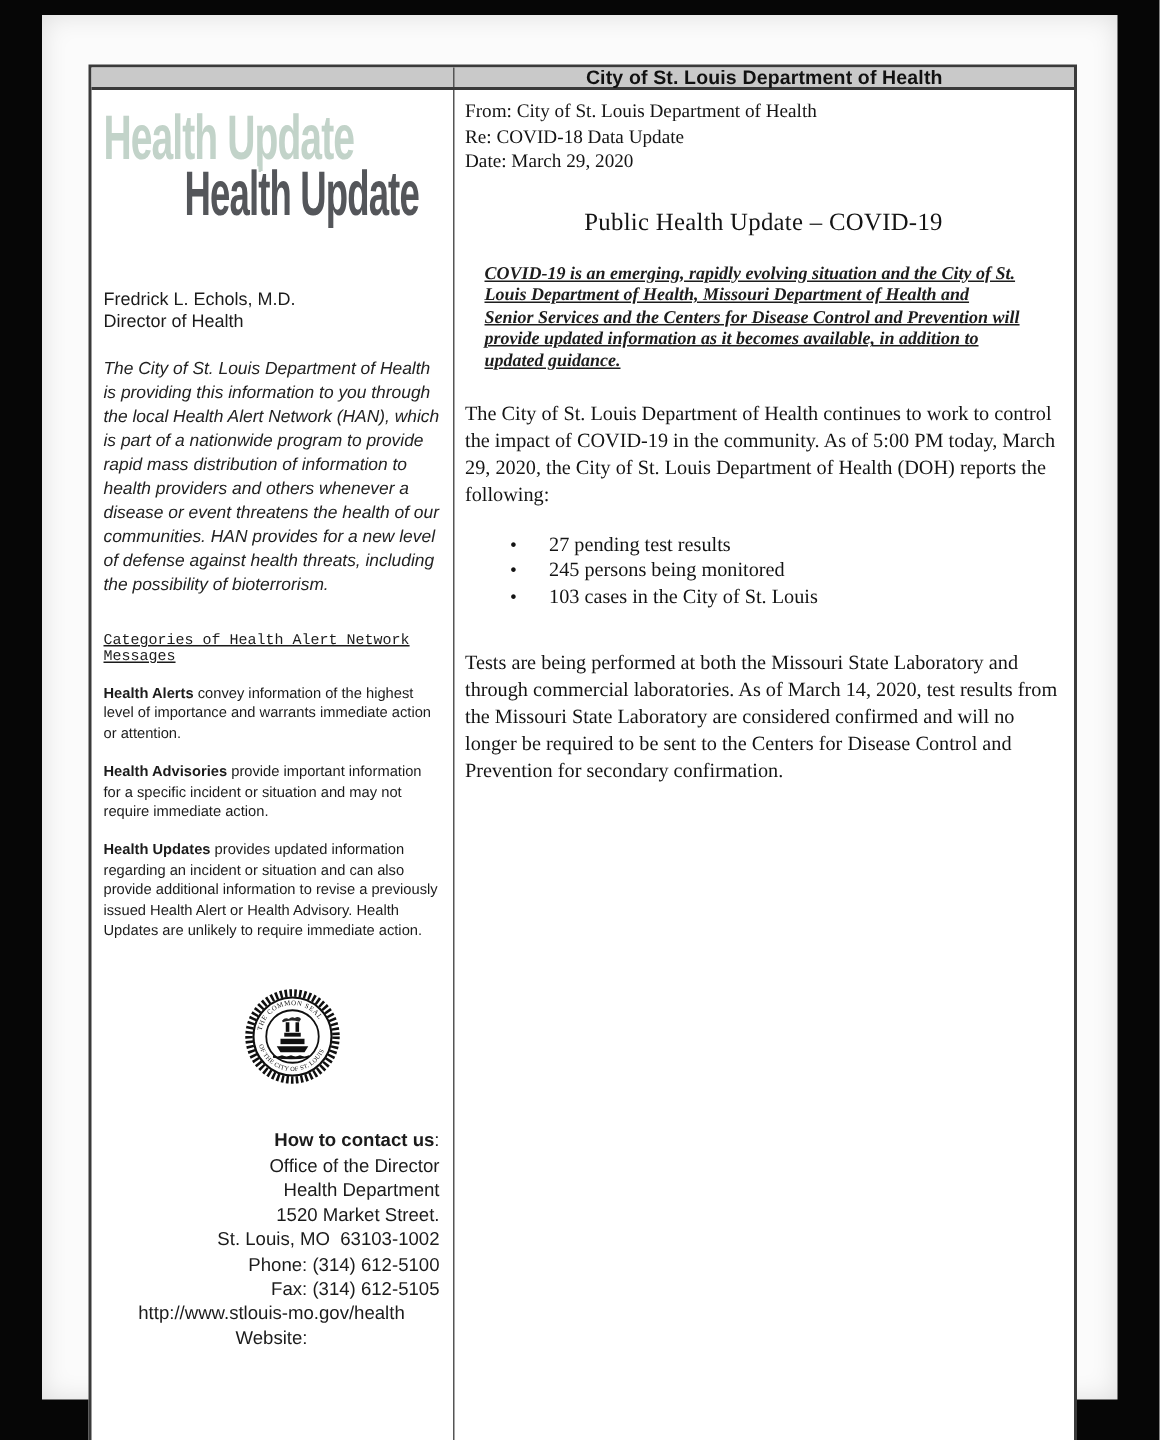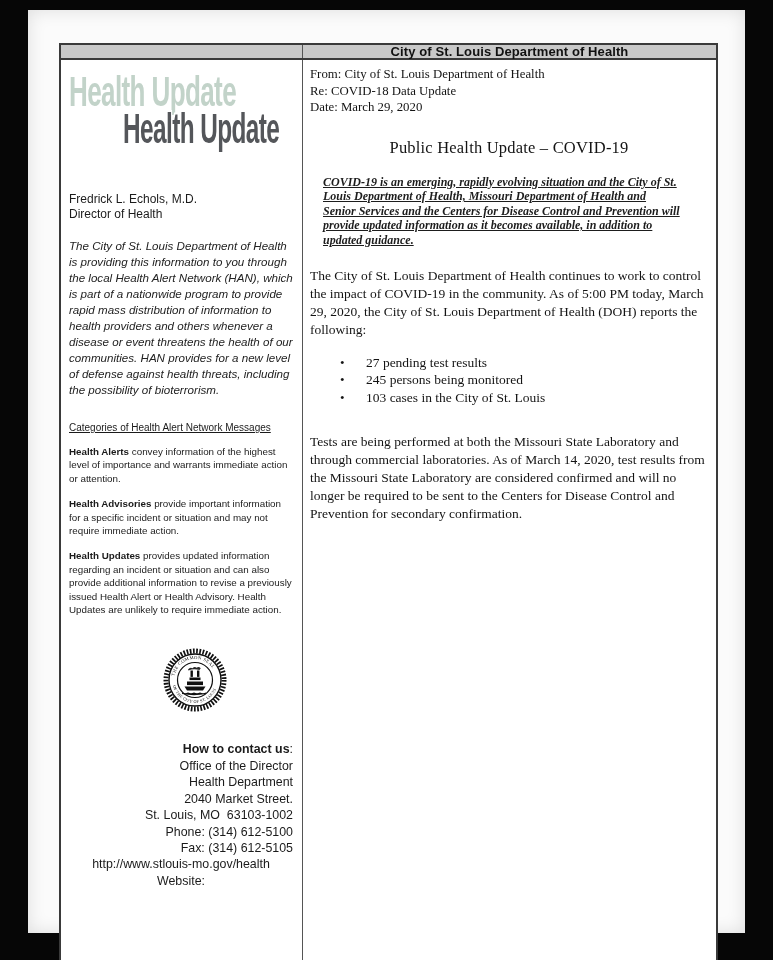--- a/index.html
+++ b/index.html
@@ -25,21 +25,21 @@
   
   .sidebar{padding:8px 8px 0 8px;height:100%;display:flex;flex-direction:column;font-size:12px;}
   .logo{position:relative;height:96px;overflow:visible;}
   .logo-back,.logo-front{position:absolute;font-weight:bold;white-space:nowrap;transform-origin:left top;
        font-family:"Liberation Sans",sans-serif;letter-spacing:-1px;}
   .logo-back{left:0;top:0;font-size:42px;color:var(--logo-back);transform:scaleX(.62);}
   .logo-front{left:54px;top:37px;font-size:42px;color:var(--logo-front);transform:scaleX(.58);
        text-shadow:-2px -2px 0 #fff,2px -2px 0 #fff,-2px 2px 0 #fff,2px 2px 0 #fff,0 -2px 0 #fff,0 2px 0 #fff,-2px 0 0 #fff,2px 0 0 #fff;}
   .director{margin-top:28px;line-height:15px;font-size:12px;}
   .han-text{margin-top:16px;font-style:italic;font-size:11.6px;line-height:16px;color:#222;}
-  .cat-heading{margin-top:24px;font-size:10px;text-decoration:underline;font-weight:normal;}
+  .cat-heading{margin-top:24px;font-size:10px;text-decoration:underline;font-weight:normal;font-family:Liberation Mono, monospace;}
   .cat{margin-top:12px;font-size:9.8px;line-height:13.4px;}
   .cat b{font-weight:bold;}
   .seal-wrap{margin-top:32px;display:flex;justify-content:center;transform:translateX(13px);}
   .contact{margin-top:29px;text-align:right;font-size:12.4px;line-height:16.4px;padding-right:1px;}
   .contact .center{text-align:center;}
   .contact b{font-weight:bold;}
 
   
   .main{padding:6px 8px 0 7px;height:100%;font-family:"Liberation Serif",serif;font-size:13.5px;color:#141414;}
   .meta{line-height:16.5px;font-size:12.8px;}
@@ -120,21 +120,21 @@
                 <path d="M25,21.5 q2,-2.5 4.5,-1.2 q2,-2 4,-.6 q2.5,-1.6 4.2,.6 l-1.2,1.8 q-5.8,-1.8 -11,.4 z" opacity=".9"></path>
                 <path d="M19,44.5 q3,1.5 6,0 q3,1.5 6,0 q3,1.5 6,0 q3,1.5 6,0 l0,1.6 q-12,2.2 -24,0 z"></path>
               </g>
             </svg>
           </div>
 
           <div class="contact">
             <div><b>How to contact us</b><span>:</span></div>
             <div>Office of the Director</div>
             <div>Health Department</div>
-            <div>2040 Market Street.</div>
+            <div>1520 Market Street.</div>
             <div>St. Louis, MO&nbsp; 63103-1002</div>
             <div>Phone: (314) 612-5100</div>
             <div>Fax: (314) 612-5105</div>
             <div class="center">http://www.stlouis-mo.gov/health</div>
             <div class="center">Website:</div>
           </div>
         </div>
       </div>
 
       <div class="cell-right">

